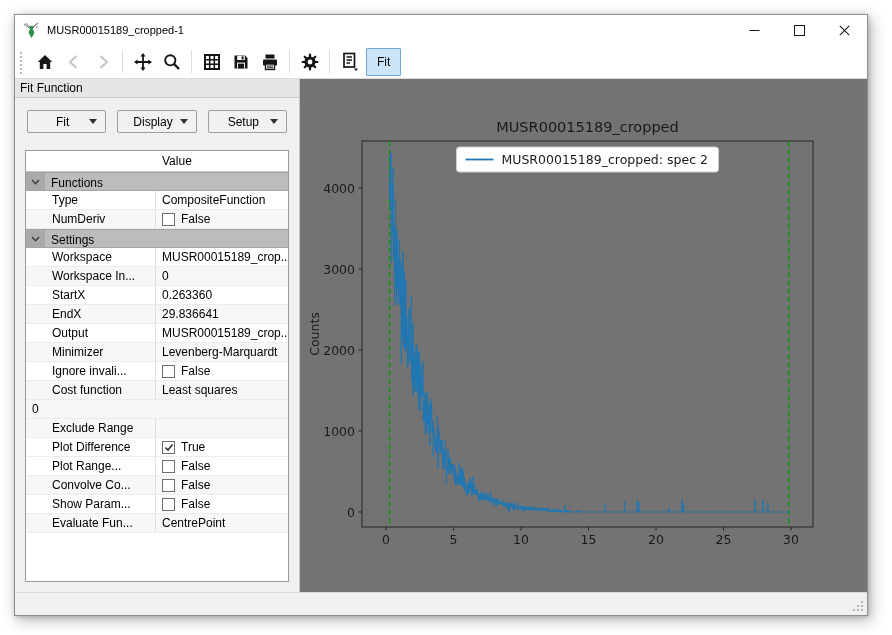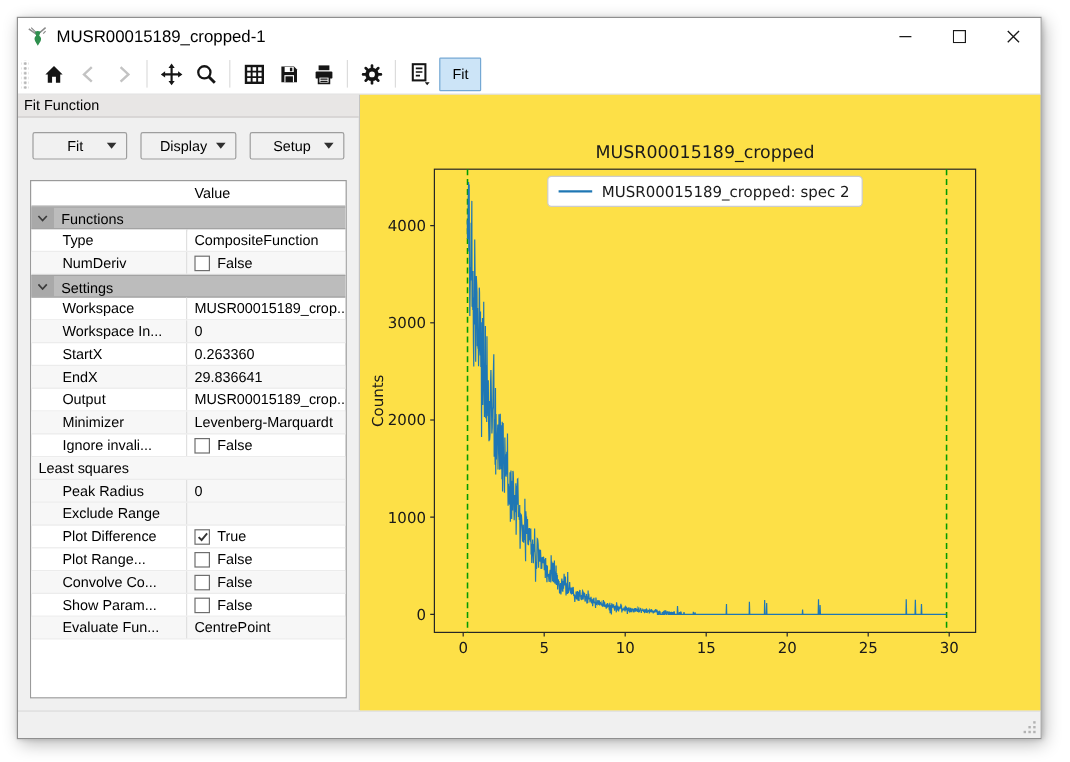--- a/index.html
+++ b/index.html
@@ -5,21 +5,21 @@
   * { box-sizing: border-box; margin: 0; padding: 0; }
   html,body { width:892px; height:635px; overflow:hidden; background:#ffffff;
               font-family:"Liberation Sans", sans-serif; }
   .window{ position:absolute; left:14px; top:14px; width:854px; height:602px;
            background:#ffffff; border:1px solid #8f8f8f;
            box-shadow:3px 4px 14px rgba(0,0,0,.30), 1px 1px 4px rgba(0,0,0,.18);
            display:flex; flex-direction:column; }
   
   .titlebar{ height:30px; background:#ffffff; display:flex; align-items:center; flex:0 0 auto; }
   .app-icon{ width:18px; height:18px; margin:0 6px 0 8px; display:flex; align-items:center; }
-  .title{ font-size:14px; color:#000; }
+  .title{ font-size:11px; color:#000; }
   .wbtns{ margin-left:auto; display:flex; height:100%; }
   .wbtn{ width:45px; height:100%; display:flex; align-items:center; justify-content:center; cursor:default; }
   
   .toolbar{ height:34px; background:#ffffff; border-bottom:1px solid #dadada;
             display:flex; align-items:center; padding-left:3px; flex:0 0 auto; }
   .drag{ width:6px; height:24px; margin-right:6px;
          background-image:radial-gradient(circle,#b5b5b5 1px,transparent 1.3px);
          background-size:4px 4px; background-position:1px 1px; }
   .tbtn{ width:29px; height:28px; border:none; background:transparent; display:flex;
          align-items:center; justify-content:center; padding:0; }
@@ -54,21 +54,21 @@
   .vcell{ flex:1; padding-left:6px; height:100%; display:flex; align-items:center;
           overflow:hidden; white-space:nowrap; }
   .trow.group{ background:#bcbcbc; border-top:1px solid #a3a3a3; border-bottom:1px solid #a3a3a3; }
   .chev{ width:19px; height:100%; background:#a9a9a9; display:flex; align-items:center;
          justify-content:center; flex:0 0 auto; }
   .glabel{ padding-left:6px; }
   .cb{ width:13px; height:13px; background:#fff; border:1px solid #6e6e6e; margin-right:6px;
        display:inline-flex; align-items:center; justify-content:center; flex:0 0 auto; }
   .tfill{ flex:1; background:#fff; }
   
-  .plot-wrap{ flex:1; background:#fde047; position:relative; min-width:0; }
+  .plot-wrap{ flex:1; background:#737373; position:relative; min-width:0; }
   #plot-svg{ position:absolute; left:0; top:0; font-family:"DejaVu Sans",sans-serif; }
   
   .statusbar{ height:23px; flex:0 0 auto; background:#f0f0f0; border-top:1px solid #d9d9d9;
               display:flex; align-items:flex-end; justify-content:flex-end; padding:0 3px 3px 0; }
 </style>
 </head>
 <body>
 
 <div class="window">
 
@@ -256,24 +256,24 @@
                 <div class="vcell">Levenberg-Marquardt</div>
               </div>
               <div class="trow">
                 <div class="pcell">Ignore invali...</div>
                 <div class="vcell">
                   <span class="cb"></span>
                   <span>False</span>
                 </div>
               </div>
               <div class="trow alt">
+                <div class="pcell">Cost function</div>
                 <div class="vcell">Least squares</div>
               </div>
               <div class="trow alt">
-                <div class="pcell">Peak Radius</div>
                 <div class="vcell">0</div>
               </div>
               <div class="trow alt">
                 <div class="pcell">Exclude Range</div>
                 <div class="vcell"></div>
               </div>
               <div class="trow">
                 <div class="pcell">Plot Difference</div>
                 <div class="vcell">
                   <span class="cb">

